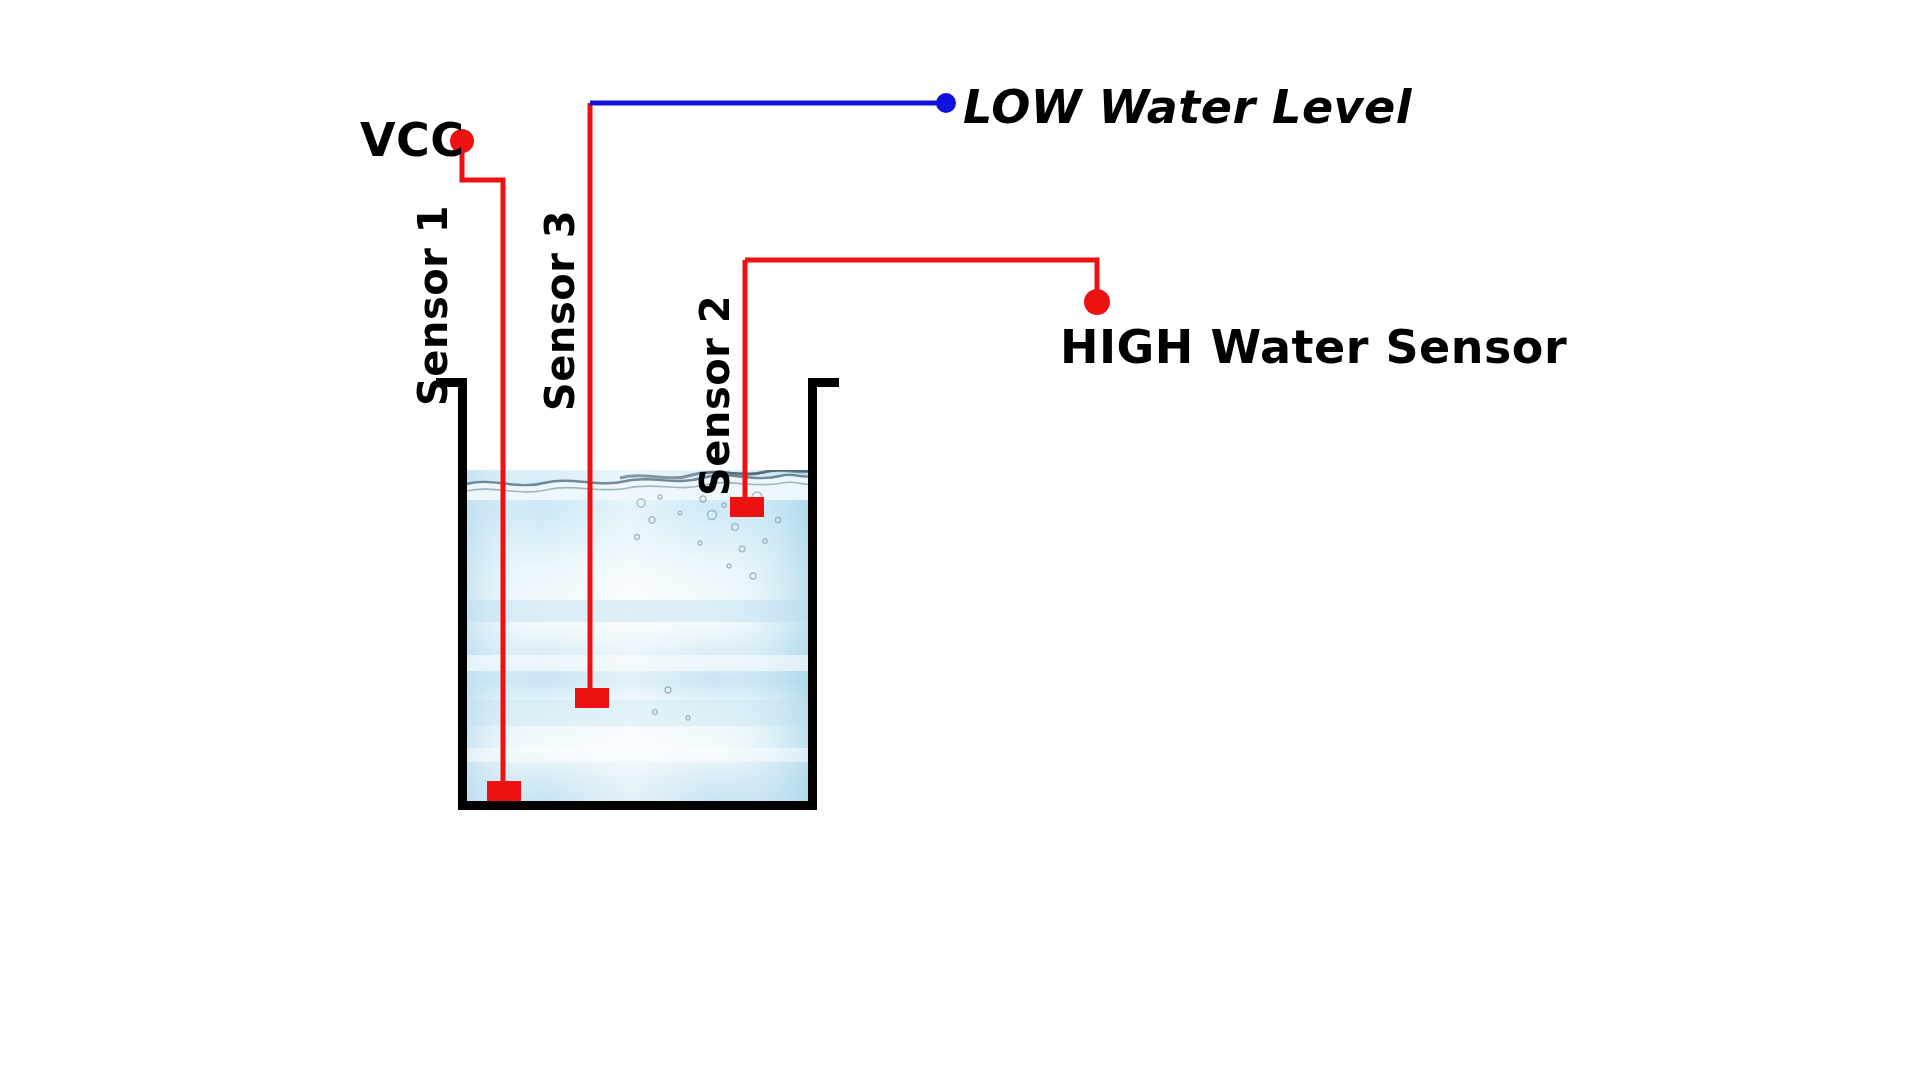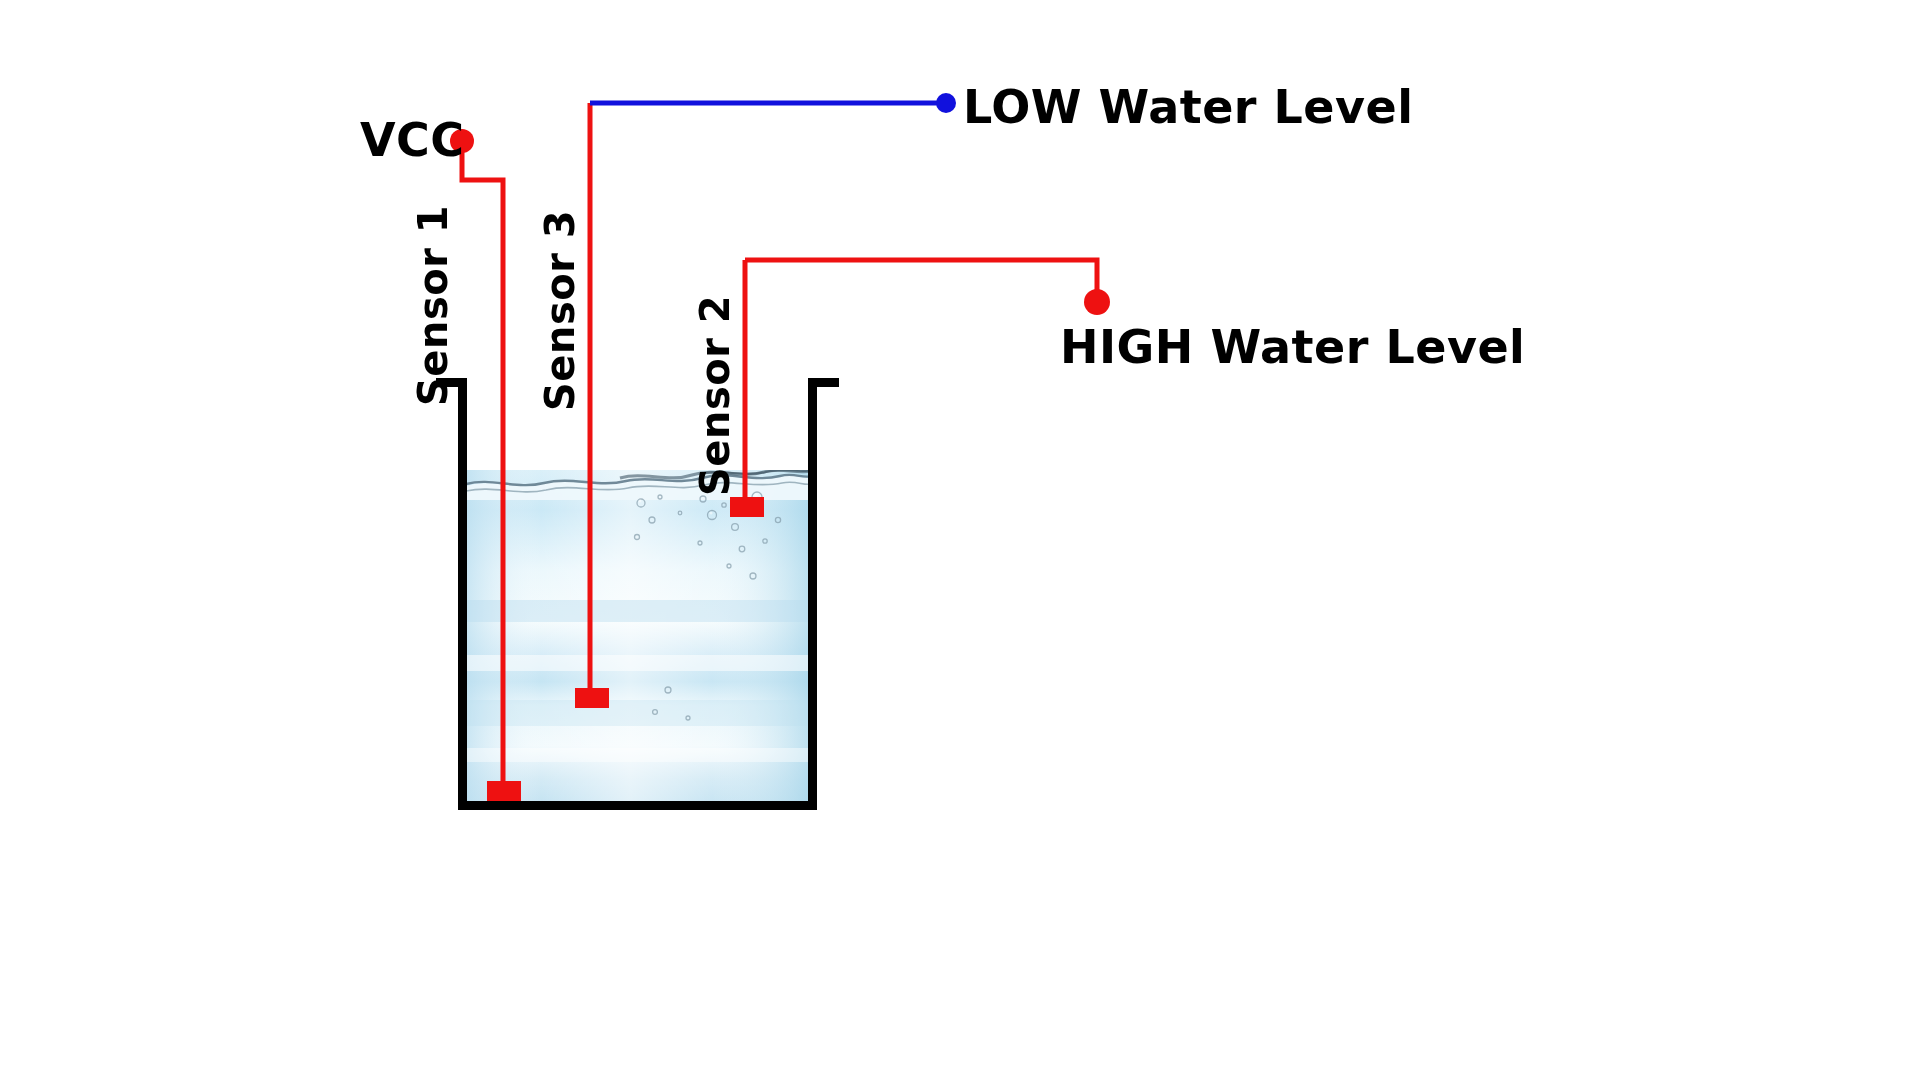--- a/index.html
+++ b/index.html
@@ -32,20 +32,21 @@
   }
   .lbl-vcc {
     font-size: 46px;
     left: 360px;
     top: 113px;
   }
   .lbl-low {
     font-size: 46px;
     left: 963px;
     top: 80px;
+    font-style: italic;
   }
   .lbl-high {
     font-size: 46px;
     left: 1060px;
     top: 320px;
   }
   .lbl-rot {
     font-size: 40px;
     transform-origin: left bottom;
     transform: rotate(-90deg);
@@ -174,21 +175,21 @@
       <circle cx="1097" cy="302" r="13" fill="#ee1111"></circle>
     </g>
 
     <circle cx="462" cy="141" r="12" fill="#ee1111"></circle>
   </svg>
 
   <div class="lbl lbl-vcc">VCC</div>
 
   <div class="lbl lbl-low">LOW Water Level</div>
 
-  <div class="lbl lbl-high">HIGH Water Level</div>
+  <div class="lbl lbl-high">HIGH Water Sensor</div>
 
   <div class="lbl lbl-rot lbl-s1">Sensor 1</div>
 
   <div class="lbl lbl-rot lbl-s3">Sensor 3</div>
 
   <div class="lbl lbl-rot lbl-s2">Sensor 2</div>
 
 </div>
 
 </body></html>

